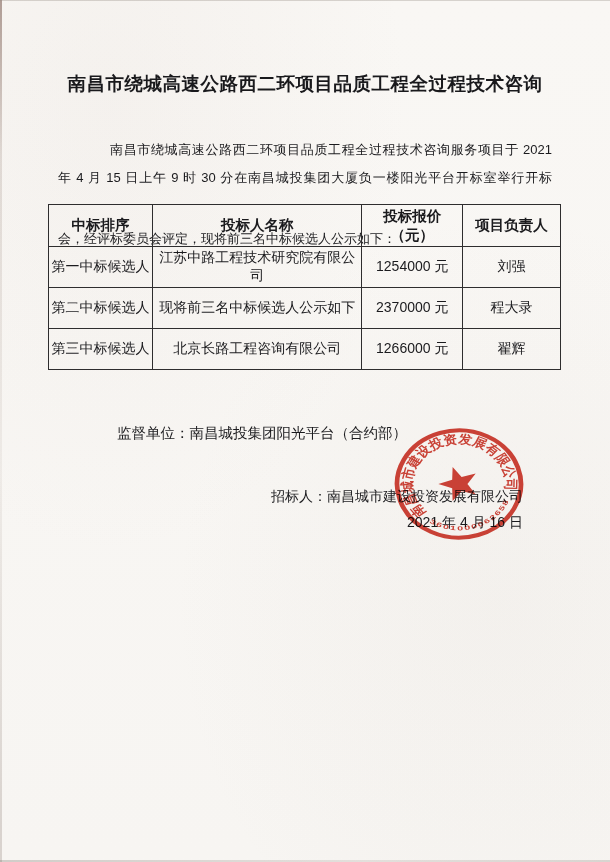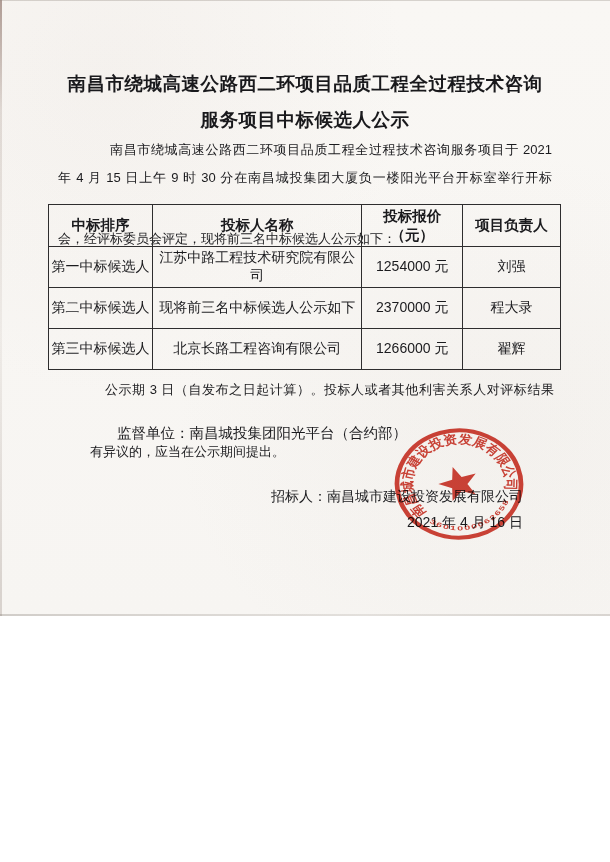--- a/index.html
+++ b/index.html
@@ -3,21 +3,21 @@
 <meta charset="utf-8">
 <style>
   * { margin: 0; padding: 0; box-sizing: border-box; }
   html, body { background: #ffffff; }
   body {
     width: 610px; height: 862px;
     font-family: "Liberation Sans", "DejaVu Sans", sans-serif;
   }
   .page {
     position: relative;
-    width: 610px; height: 616px;
+    width: 610px; height: 862px;
     overflow: hidden;
     color: #1d1d20;
     background:
       radial-gradient(ellipse at 18% 12%, rgba(205,190,182,0.10), transparent 42%),
       radial-gradient(ellipse at 82% 70%, rgba(198,188,178,0.09), transparent 46%),
       linear-gradient(#f9f7f4, #f7f5f2);
   }
   .edge-left {
     position: absolute; left: 0; top: 0; bottom: 0; width: 2px;
     background: linear-gradient(to bottom,
@@ -88,21 +88,20 @@
 <body>
 
 <div class="page">
 
   <div class="edge-left"></div>
   <div class="edge-top"></div>
   <div class="edge-bottom"></div>
 
   <div class="doc-title">
     <div>南昌市绕城高速公路西二环项目品质工程全过程技术咨询</div>
-    <div>服务项目中标候选人公示</div>
   </div>
 
   <div class="para p1">
     <div class="just indent-first">南昌市绕城高速公路西二环项目品质工程全过程技术咨询服务项目于 2021</div>
     <div class="just">年 4 月 15 日上午 9 时 30 分在南昌城投集团大厦负一楼阳光平台开标室举行开标</div>
     <div class="line">会，经评标委员会评定，现将前三名中标候选人公示如下：</div>
   </div>
 
   <table class="bid-table">
     <colgroup>
@@ -134,24 +133,20 @@
       </tr>
       <tr>
         <td>第三中标候选人</td>
         <td>北京长路工程咨询有限公司</td>
         <td>1266000 元</td>
         <td>翟辉</td>
       </tr>
     </tbody>
   </table>
 
-  <div class="para p2">
-    <div class="just indent-small">公示期 3 日（自发布之日起计算）。投标人或者其他利害关系人对评标结果</div>
-    <div class="line">有异议的，应当在公示期间提出。</div>
-  </div>
 
   <div class="contact">
     <div>监督单位：南昌城投集团阳光平台（合约部）</div>
   </div>
 
   <div class="sign">
     <div>招标人：南昌城市建设投资发展有限公司</div>
     <div>2021 年 4 月 16 日</div>
   </div>
 

